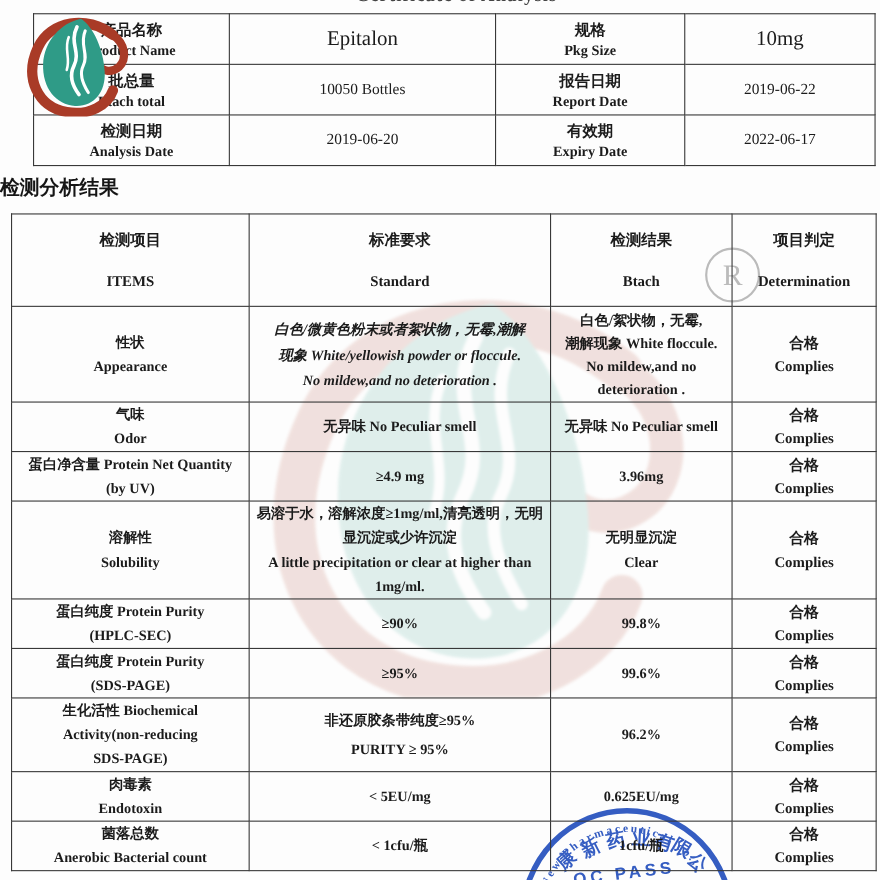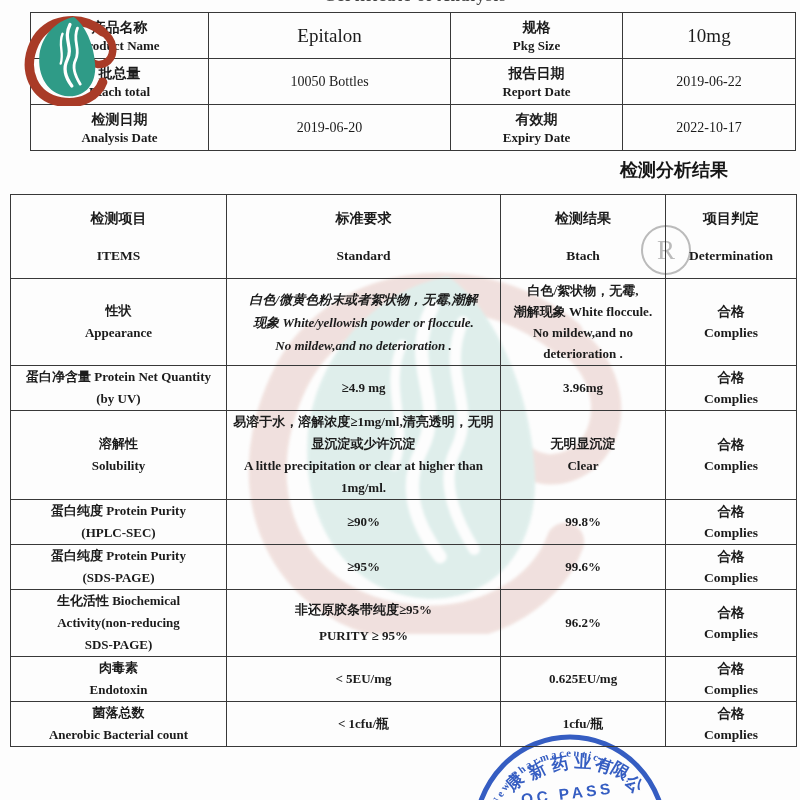--- a/index.html
+++ b/index.html
@@ -28,21 +28,21 @@
   table{border-collapse:collapse;table-layout:fixed;position:absolute;z-index:2;background:transparent;}
   td{border:1.5px solid #383838;padding:0;vertical-align:middle;text-align:center;background:transparent;}
   .cell{white-space:pre-line;line-height:22px;}
   .info-table{left:30px;top:12px;width:765px;}
   .info-table td{height:45px;}
   .lbl-zh{font-family:"Liberation Sans",sans-serif;font-weight:bold;font-size:14px;line-height:20px;}
   .lbl-en{font-family:"Liberation Serif",serif;font-weight:bold;font-size:13px;line-height:18px;}
   .val-lg{font-size:19px;line-height:22px;}
   .val-md{font-size:14px;line-height:18px;}
   .section-title{
-    position:absolute;left:0;top:158px;width:728px;text-align:right;z-index:2;
+    position:absolute;left:0;top:158px;width:728px;text-align:left;z-index:2;
     font-family:"Liberation Sans",sans-serif;font-weight:bold;font-size:18px;color:#151515;
   }
   .results-table{left:10px;top:194px;width:786px;}
   .results-table td{font-weight:bold;font-size:13px;}
   .hdr-zh{font-family:"Liberation Sans",sans-serif;font-weight:bold;font-size:14px;line-height:16px;}
   .hdr-en{font-family:"Liberation Serif",serif;font-weight:bold;font-size:13.5px;line-height:16px;margin-top:22px;}
   .r-h{height:84px;} .r1{height:87px;} .r2{height:42px;} .r3{height:42px;}
   .r4{height:85px;} .r5{height:42px;} .r6{height:42px;} .r7{height:66px;padding-left:48px;}
   .r8{height:42px;} .r9{height:42px;}
   .lh21{line-height:21px;} .lh23{line-height:23px;font-style:italic;} .lh26{line-height:26px;text-align:center;}
@@ -114,21 +114,21 @@
   <tr>
     <td>
       <div class="lbl-zh">检测日期</div>
       <div class="lbl-en">Analysis Date</div>
     </td>
     <td class="val-md">2019-06-20</td>
     <td>
       <div class="lbl-zh">有效期</div>
       <div class="lbl-en">Expiry Date</div>
     </td>
-    <td class="val-md">2022-10-17</td>
+    <td class="val-md">2022-06-17</td>
   </tr>
 </tbody>
   </table>
 
 <div class="section-title">检测分析结果</div>
 
 <table class="results-table">
   <colgroup>
       <col style="width:216px">
       <col style="width:274px">
@@ -163,20 +163,36 @@
     <td>
           <div class="cell lh23">白色/微黄色粉末或者絮状物，无霉,潮解
 现象  White/yellowish powder or floccule.
 No mildew,and no deterioration .</div>
         </td>
     <td>
           <div class="cell lh21">白色/絮状物，无霉,
 潮解现象  White floccule.
 No mildew,and no
 deterioration .</div>
+        </td>
+    <td>
+          <div class="det-zh">合格</div>
+        <div class="det-en">Complies</div>
+        </td>
+  </tr>
+  <tr class="r2">
+    <td>
+          <div class="cell">气味
+Odor</div>
+        </td>
+    <td>
+          <div class="cell">无异味 No Peculiar smell</div>
+        </td>
+    <td>
+          <div class="cell">无异味 No Peculiar smell</div>
         </td>
     <td>
           <div class="det-zh">合格</div>
         <div class="det-en">Complies</div>
         </td>
   </tr>
   <tr class="r3">
     <td>
           <div class="cell">蛋白净含量 Protein Net Quantity
 (by UV)</div>

